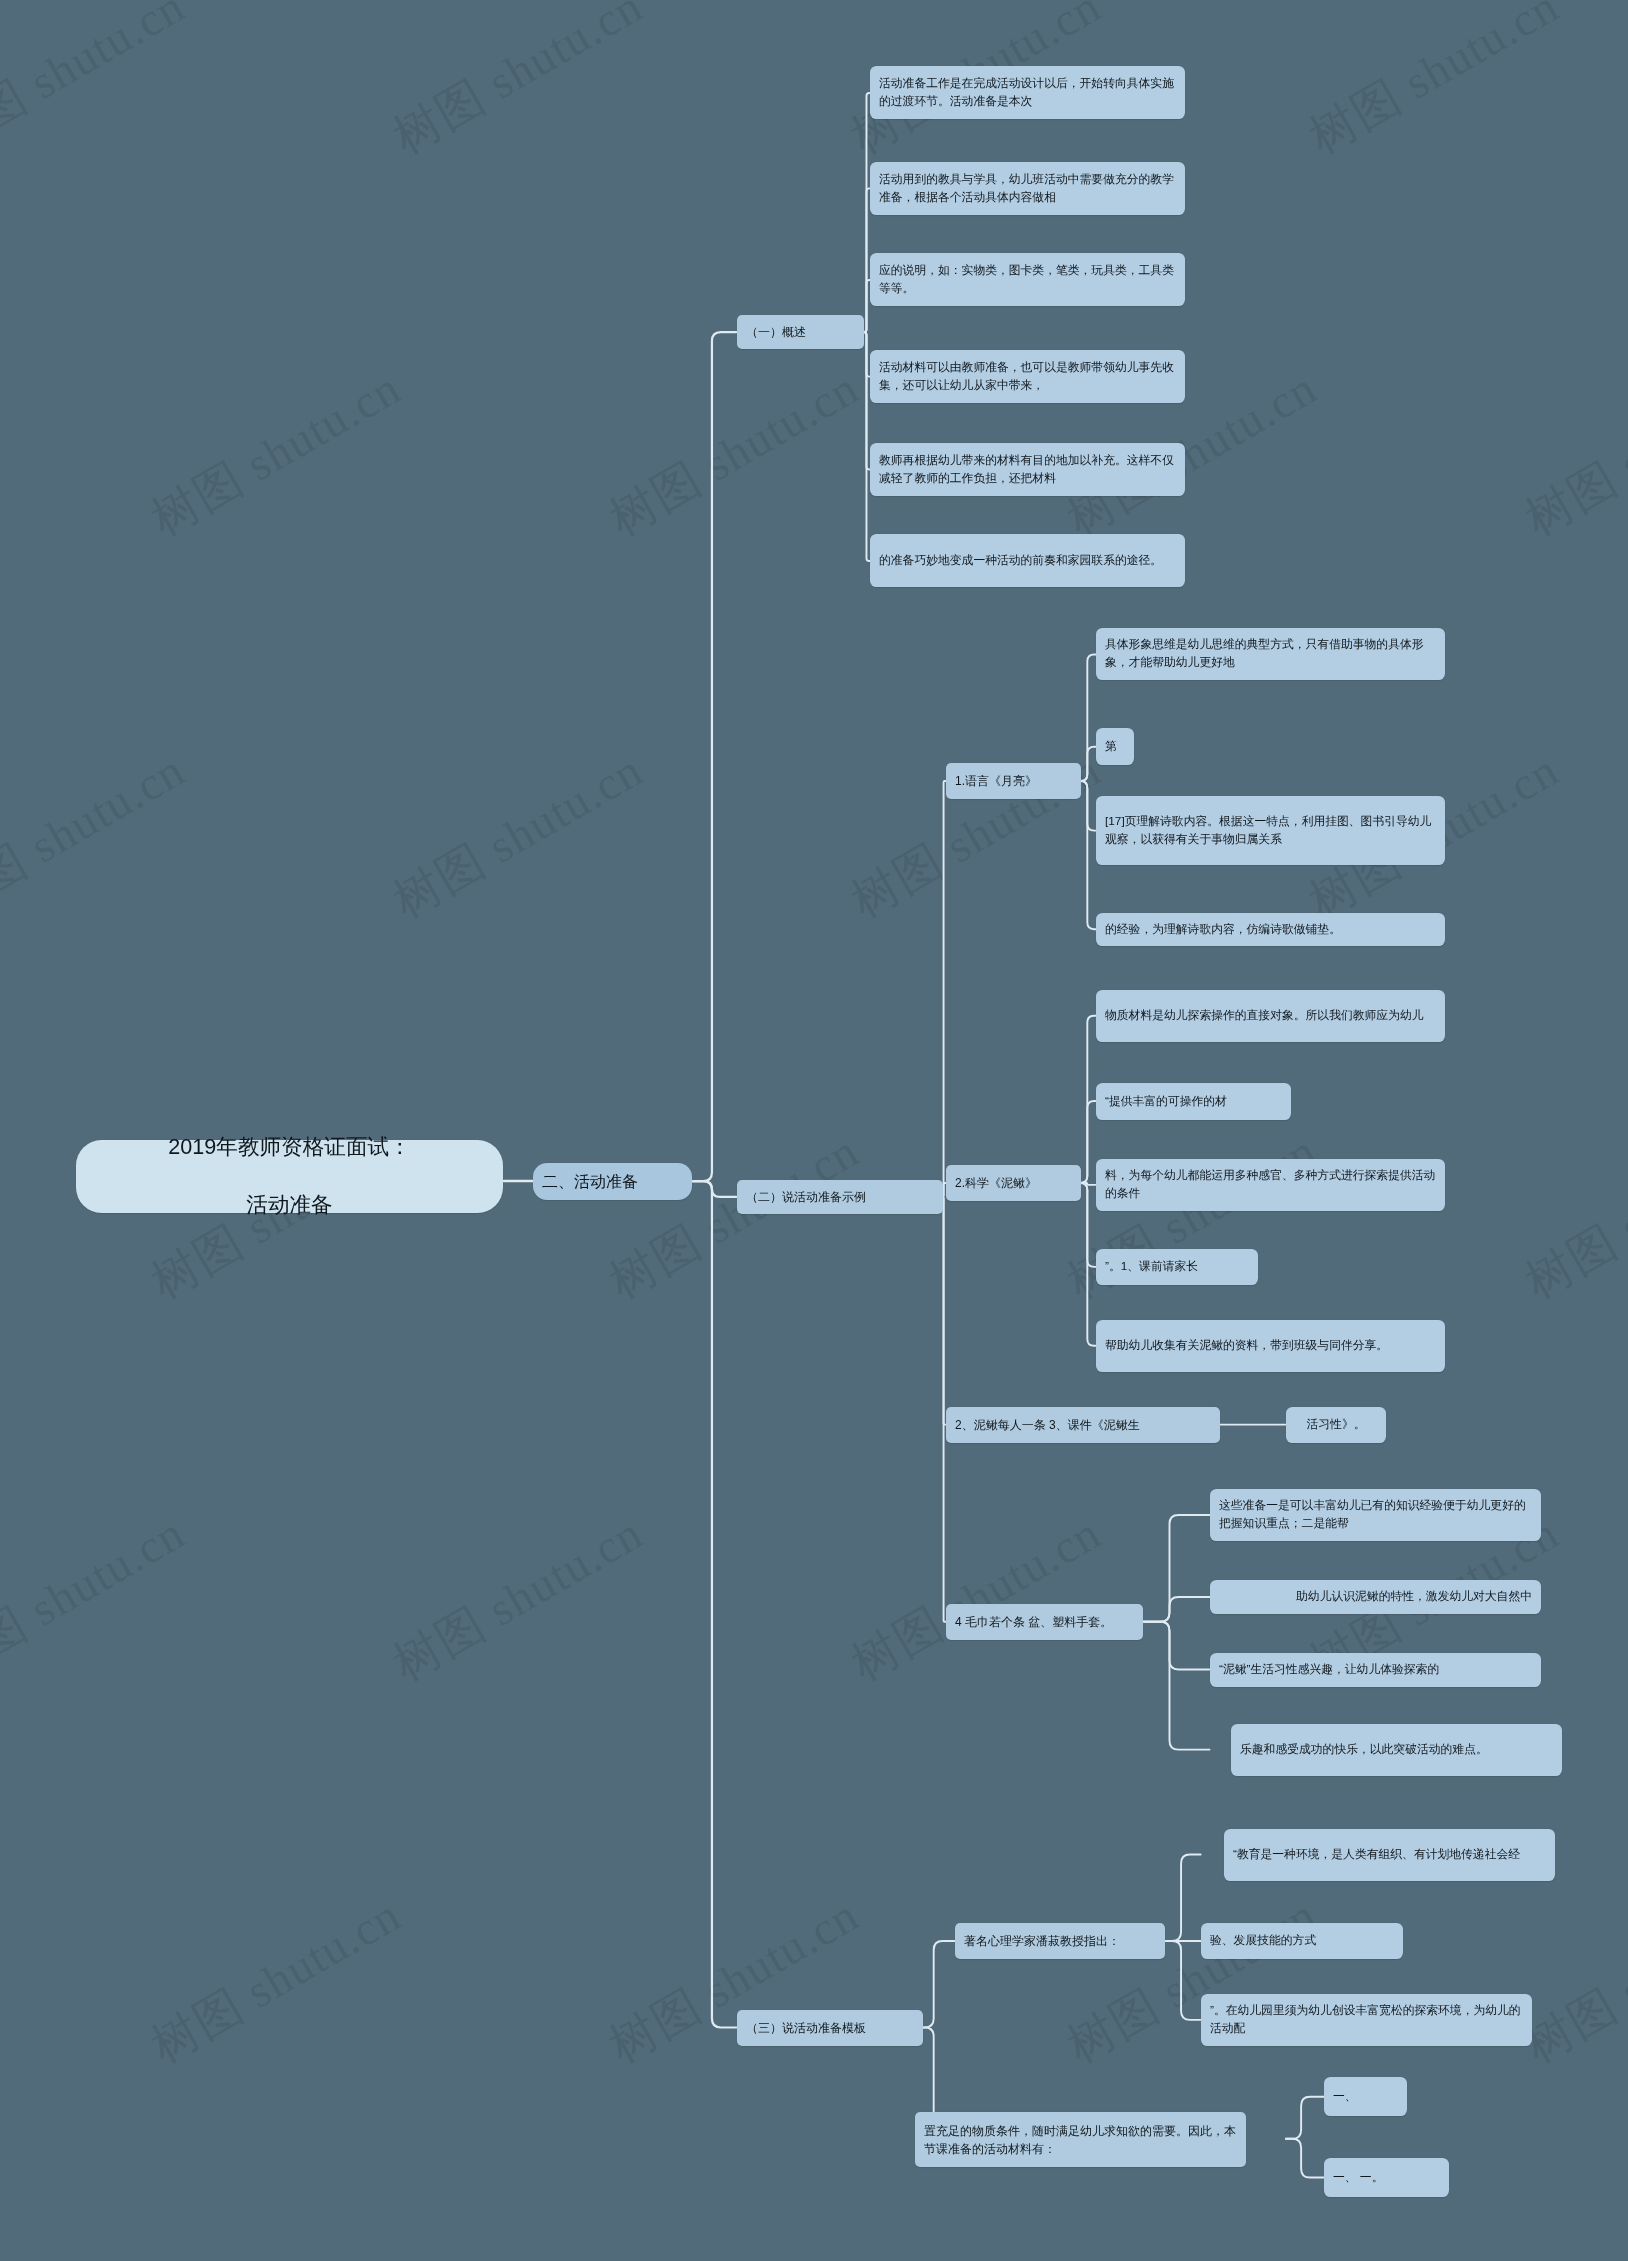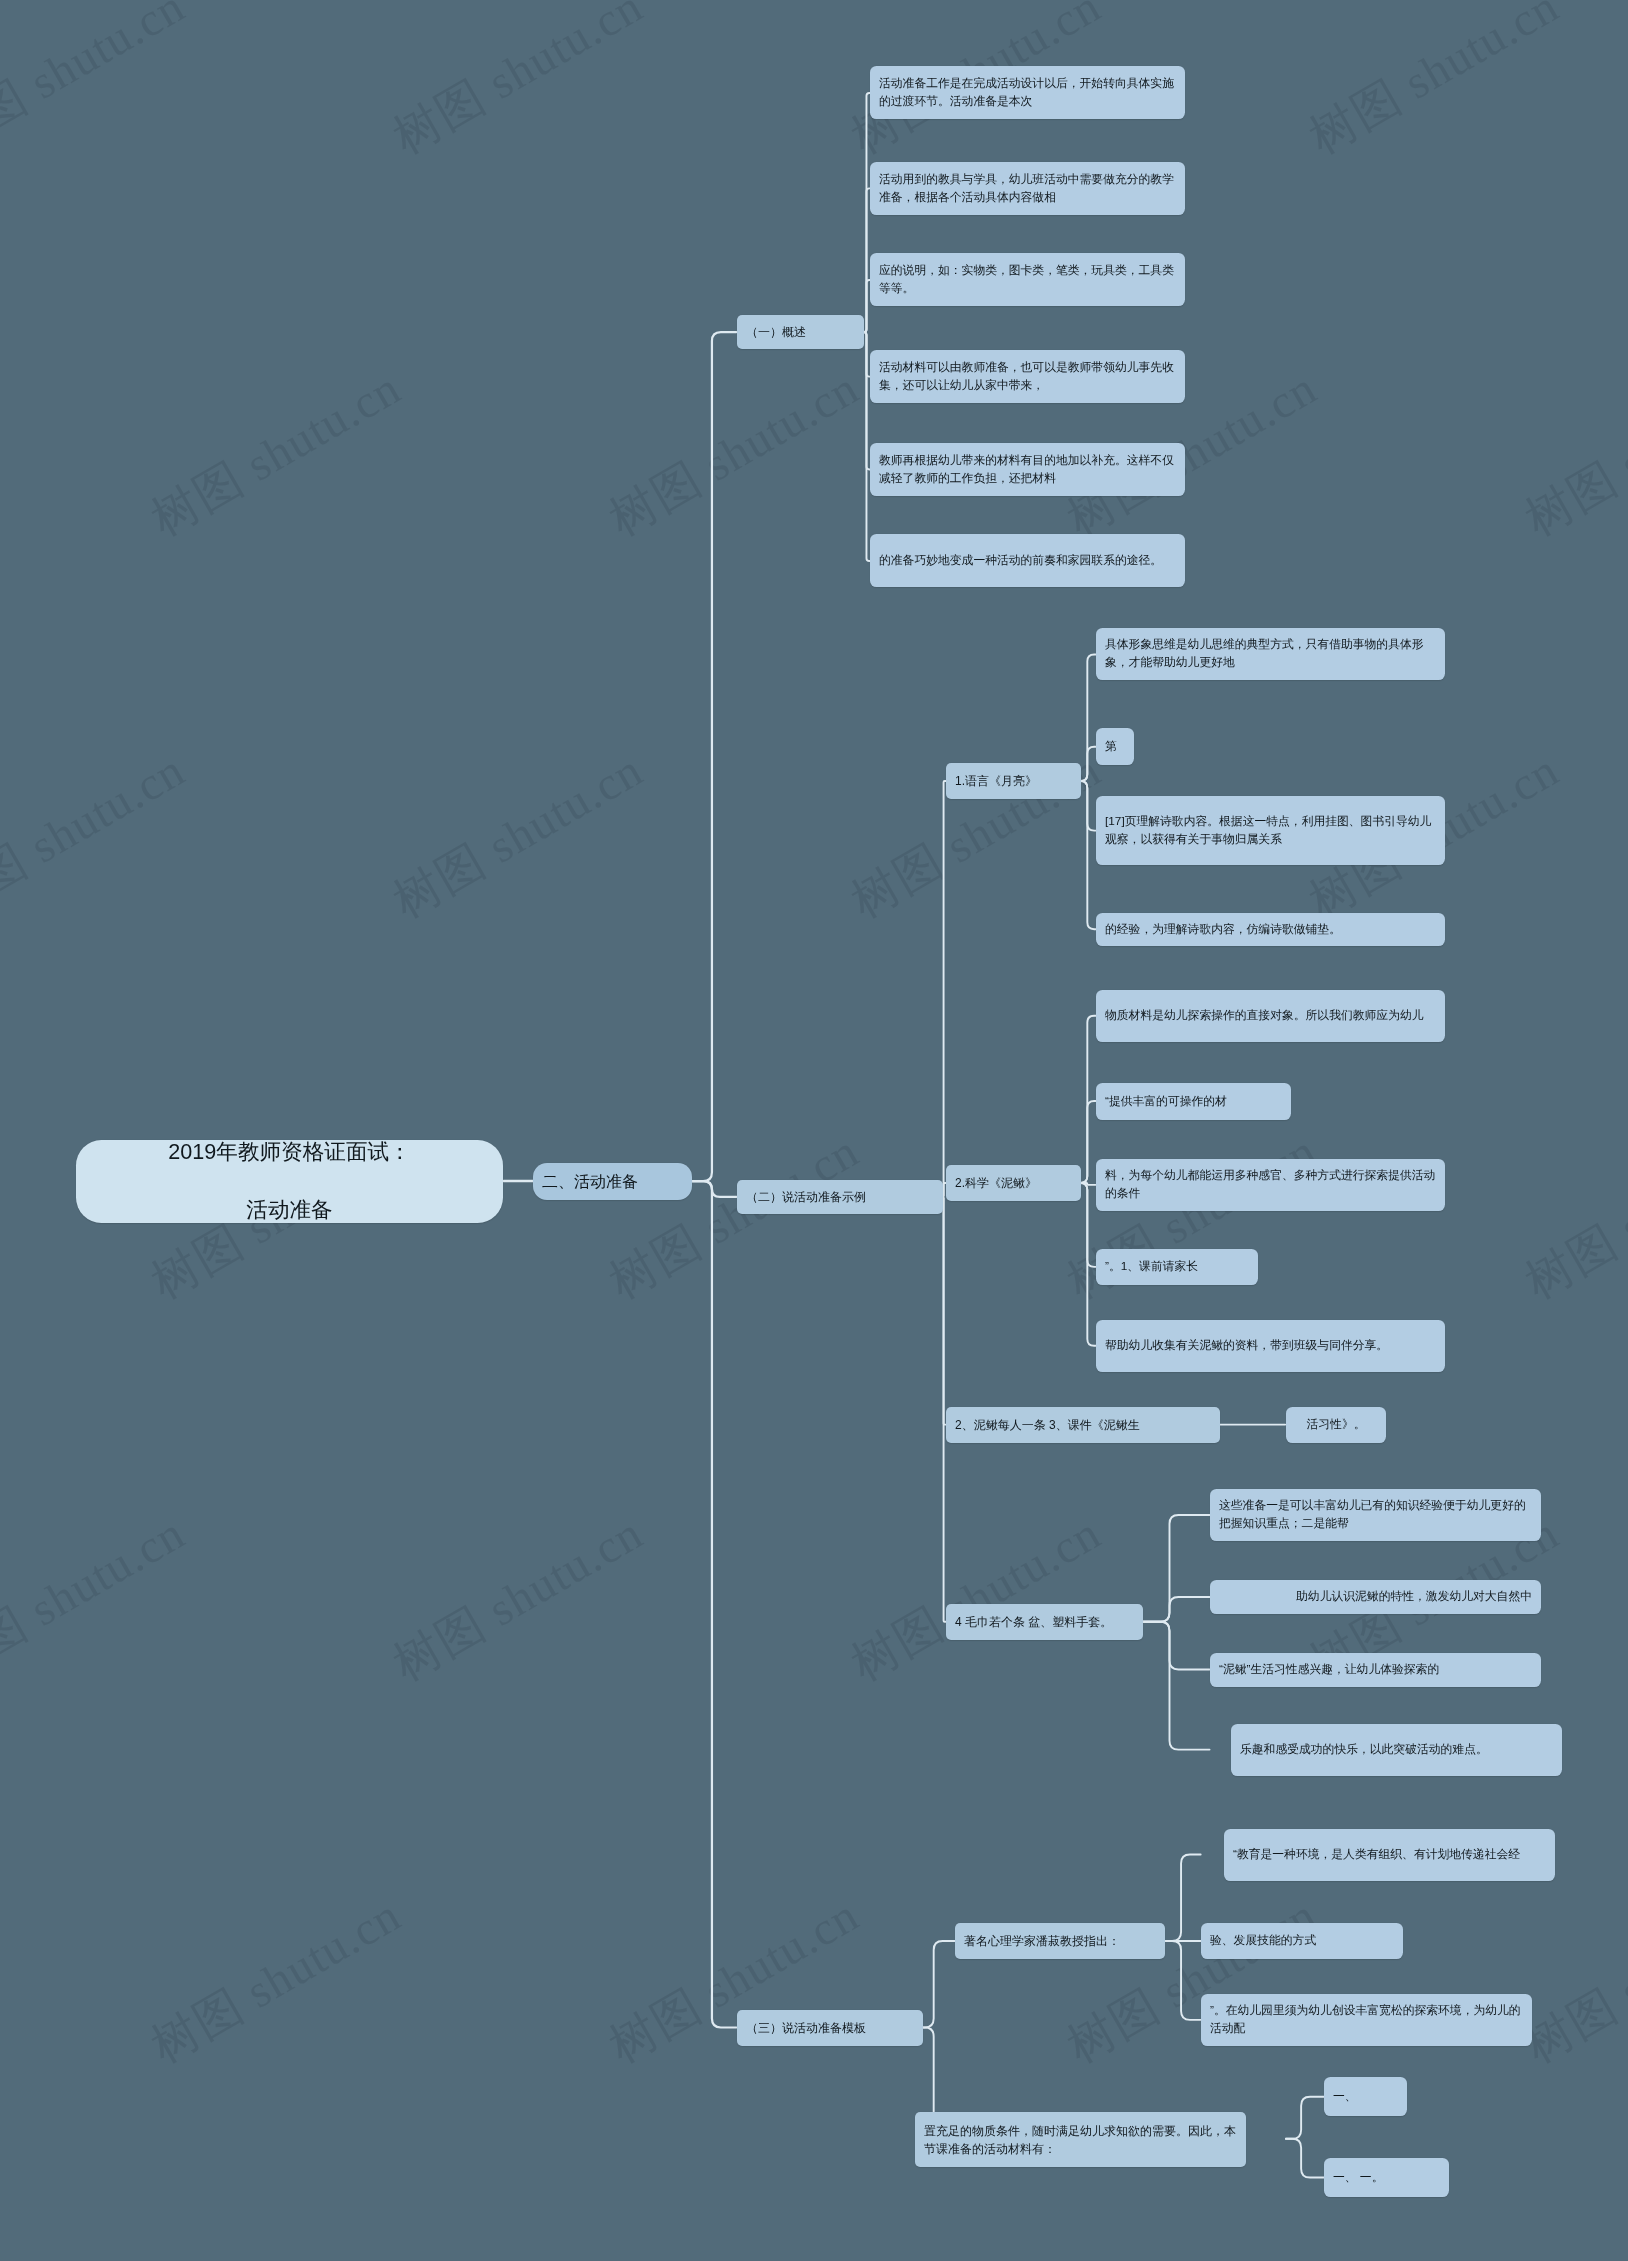--- a/index.html
+++ b/index.html
@@ -132,21 +132,21 @@
     <path d="M1450,3188 L1454.2,3188 Q1468.2,3188 1468.2,3202 L1468.2,3349 Q1468.2,3363 1482.2,3363 L1502,3363" fill="none" stroke="#dfeaf1" stroke-width="3" stroke-linecap="round"></path>
     <path d="M1832,3052 L1843.2,3052 Q1857.2,3052 1857.2,3038 L1857.2,2930 Q1857.2,2916 1871.2,2916 L1888,2916" fill="none" stroke="#dfeaf1" stroke-width="3" stroke-linecap="round"></path>
     <path d="M1832,3052 L1888,3052" fill="none" stroke="#dfeaf1" stroke-width="3" stroke-linecap="round"></path>
     <path d="M1832,3052 L1843.2,3052 Q1857.2,3052 1857.2,3066 L1857.2,3162 Q1857.2,3176 1871.2,3176 L1888,3176" fill="none" stroke="#dfeaf1" stroke-width="3" stroke-linecap="round"></path>
     <path d="M2022,3363 L2032,3363 Q2046,3363 2046,3349 L2046,3311 Q2046,3297 2060,3297 L2082,3297" fill="none" stroke="#dfeaf1" stroke-width="3" stroke-linecap="round"></path>
     <path d="M2022,3363 L2032,3363 Q2046,3363 2046,3377 L2046,3410 Q2046,3424 2060,3424 L2082,3424" fill="none" stroke="#dfeaf1" stroke-width="3" stroke-linecap="round"></path>
   </svg>
 
 <div id="canvas">
 
-  <div class="node root" style="left:76px; top:1140px; width:427px; height:83px;">
+  <div class="node root" style="left:76px; top:1140px; width:427px; height:73px;">
     <span>
       <span>2019年教师资格证面试：</span><br>
       <span>活动准备</span>
     </span>
   </div>
 
   <div class="node lvl2" style="left:533px; top:1163px; width:159px; height:37px;">
     <span>二、活动准备</span>
   </div>
 

